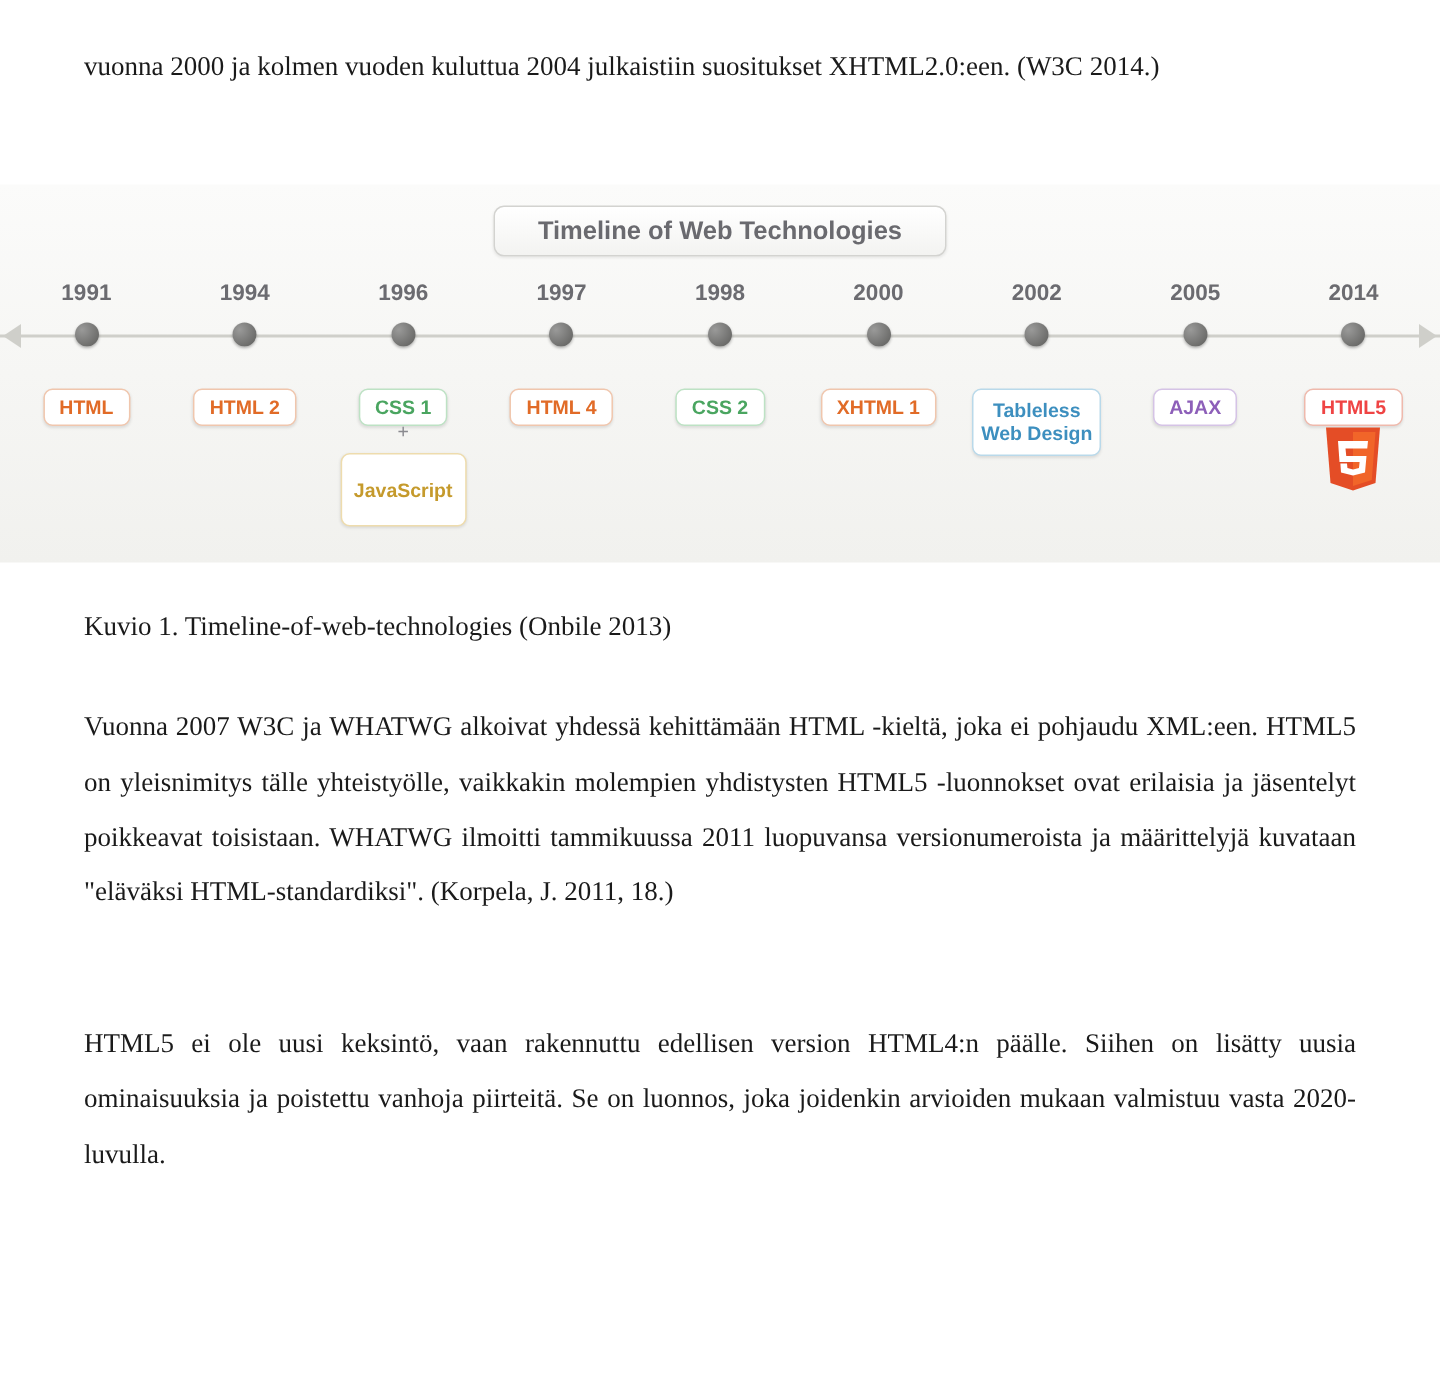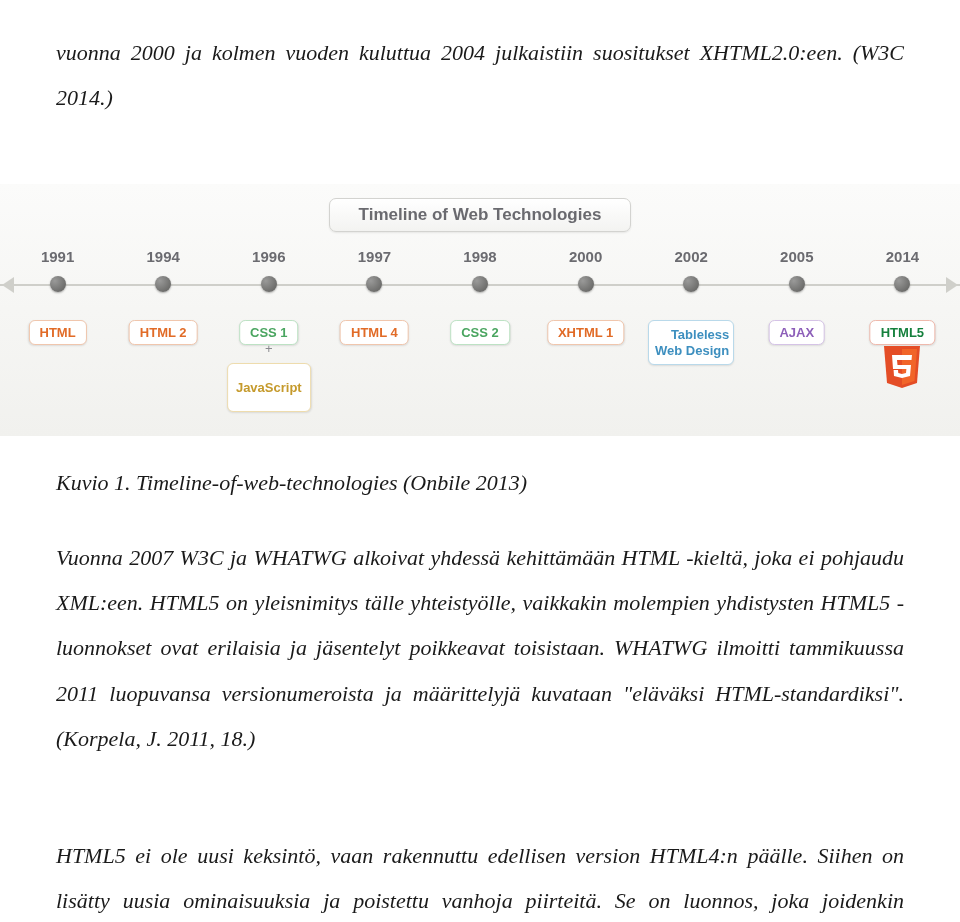--- a/index.html
+++ b/index.html
@@ -9,24 +9,23 @@
     background: #ffffff;
     font-family: Georgia, "Times New Roman", serif;
     color: #1a1a1a;
   }
   .page {
     width: 960px;
     padding: 8px 56px 40px 56px;
     box-sizing: border-box;
   }
   .body-text {
-    font-size: 22px;
+    font-size: 18px;
     line-height: 2.05;
     text-align: justify;
-    font-style: italic;
   }
   .spacer-xl { height: 42px; }
 
   
   .figure-wrap {
     margin-left: -56px;
     margin-right: -56px;
     width: 960px;
     background: linear-gradient(#fbfbfa, #f1f1ee);
     padding: 14px 0 18px 0;
@@ -104,21 +103,21 @@
     font-size: 13px;
     font-weight: 600;
     padding: 4px 10px;
     border-radius: 6px;
     border: 1px solid;
     background: #fff;
     box-shadow: 0 1px 2px rgba(0,0,0,0.1);
     text-align: center;
     white-space: nowrap;
   }
-  .tech.multiline { white-space: normal; line-height: 1.2; width: 76px; padding: 6px 4px; text-align: right; }
+  .tech.multiline { white-space: normal; line-height: 1.2; width: 76px; padding: 6px 4px; }
   .plus {
     font-size: 13px;
     color: #8a8a8f;
     display: block;
     margin-top: 3px;
     font-weight: 400;
   }
   .sub-tech {
     position: absolute;
     top: 115px;
@@ -131,21 +130,21 @@
     border: 1px solid;
     background: #fff;
     box-shadow: 0 1px 2px rgba(0,0,0,0.1);
   }
   
   .c-orange  { color:#e16b27; border-color:#f0c6ad; }
   .c-green   { color:#4aa560; border-color:#bde2c4; }
   .c-gold    { color:#c59a2c; border-color:#eedcad; }
   .c-blue    { color:#3d8fbf; border-color:#b9d9ea; }
   .c-purple  { color:#8d5fb9; border-color:#d5c3e6; }
-  .c-red     { color:#15803d; border-color:#efb9ac; }
+  .c-red     { color:#ef4444; border-color:#efb9ac; }
 
   .html5-badge {
     position: absolute;
     left: 50%;
     top: 95px;
     transform: translateX(-50%);
   }
   .html5-badge svg { display:block; }
 
   .caption-line {

